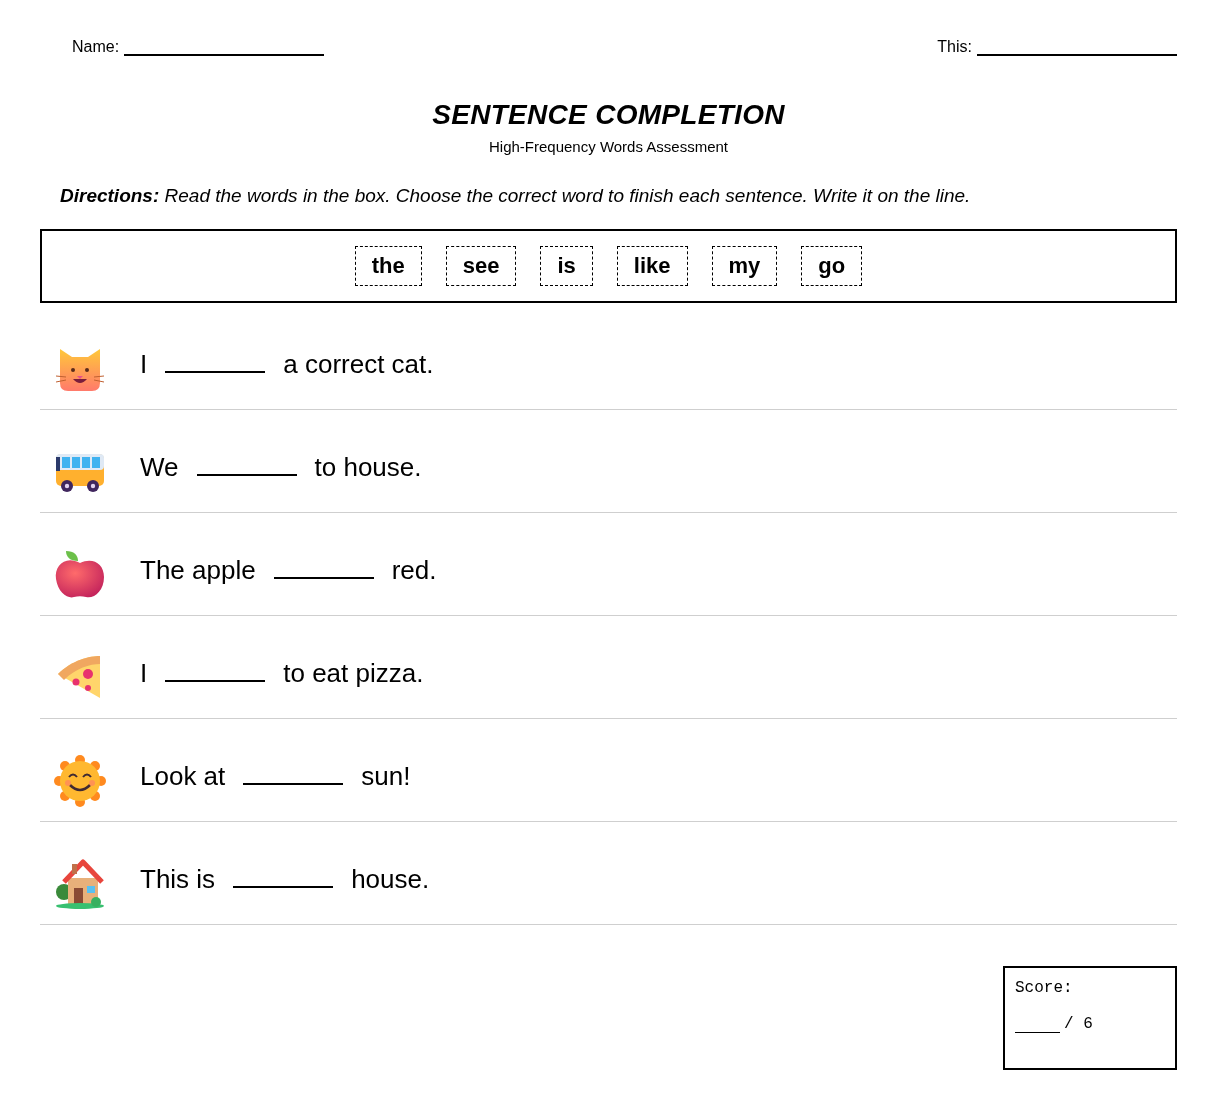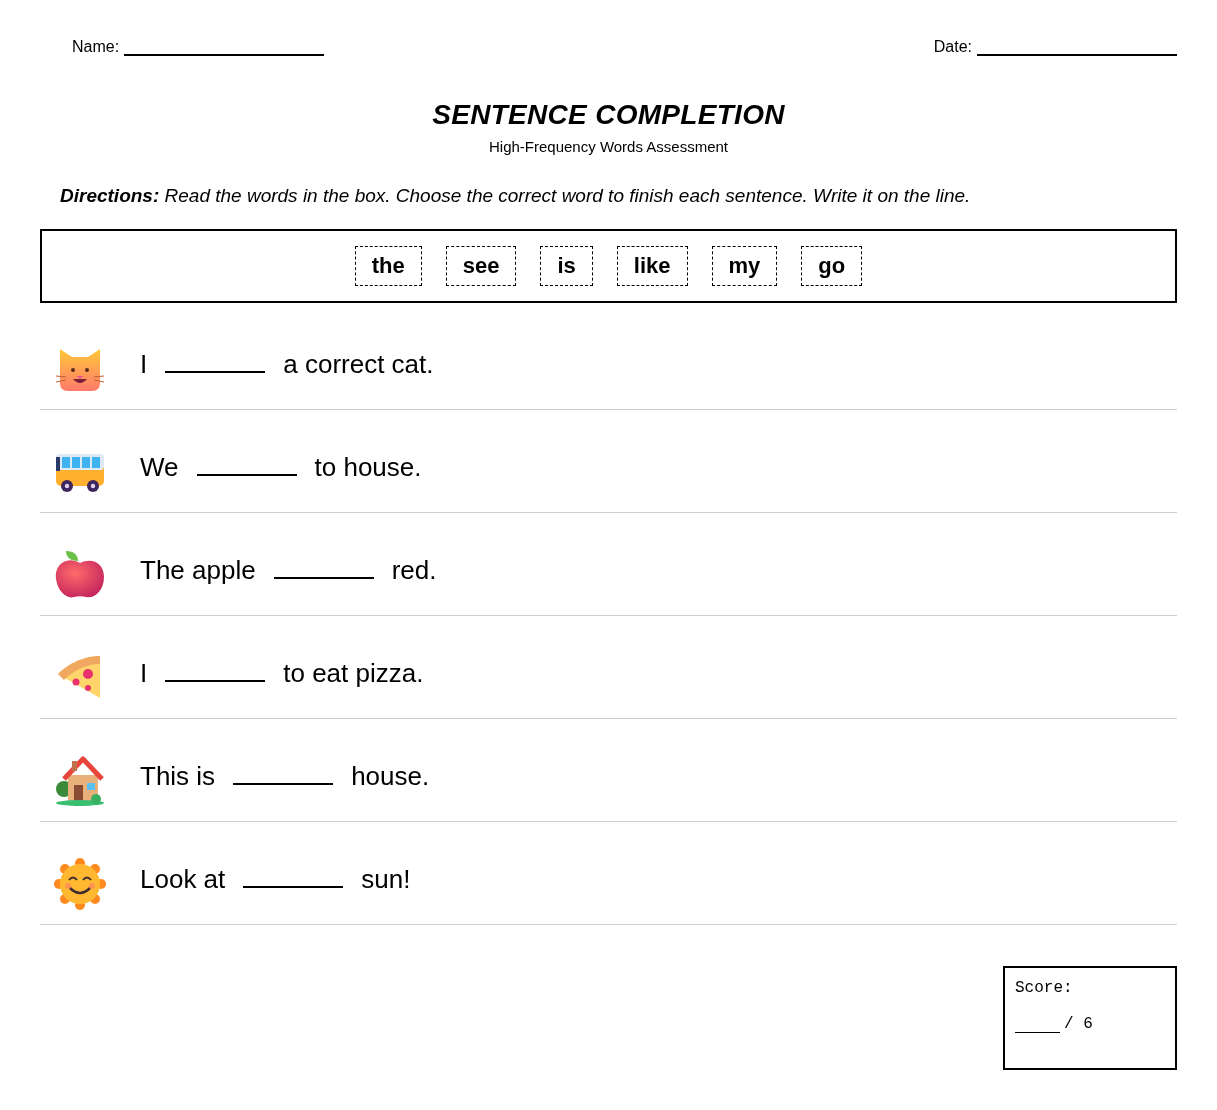--- a/index.html
+++ b/index.html
@@ -51,21 +51,21 @@
 <body>
 
 <div class="page">
 
   <div class="header-row">
     <div class="name-field">
       <span>Name:</span>
       <span class="field-line"></span>
     </div>
     <div class="date-field">
-      <span>Date:</span>
+      <span>This:</span>
       <span class="field-line"></span>
     </div>
   </div>
 
   <div class="title">SENTENCE COMPLETION</div>
   <div class="subtitle">High-Frequency Words Assessment</div>
 
   <div class="directions">
     <b>Directions:</b><span> Read the words in the box. Choose the correct word to finish each sentence. Write it on the line.</span>
   </div>
@@ -139,36 +139,20 @@
     <div class="item">
       <svg class="item-icon" viewBox="0 0 52 52">
         <path d="M4 22 C18 8 36 4 46 4 L46 46 Z" fill="#ffd56b"></path>
         <path d="M4 22 C18 8 36 4 46 4 L46 12 C36 12 22 16 10 28 Z" fill="#f0a760"></path>
         <circle cx="34" cy="22" r="5" fill="#e8326e"></circle>
         <circle cx="22" cy="30" r="3.5" fill="#e8326e"></circle>
         <circle cx="34" cy="36" r="3" fill="#e8326e"></circle>
       </svg>
       <div class="sentence">
         <span>I</span><span class="blank"></span><span>to eat pizza.</span>
-      </div>
-    </div>
-
-    <div class="item">
-      <svg class="item-icon" viewBox="0 0 52 52">
-        <circle cx="10" cy="34" r="8" fill="#3a8a3a"></circle>
-        <rect x="14" y="20" width="30" height="28" fill="#e8b07a"></rect>
-        <path d="M10 24 L29 4 L48 24" stroke="#e8453c" stroke-width="5" fill="none" stroke-linejoin="round"></path>
-        <rect x="18" y="6" width="5" height="10" fill="#c0704a"></rect>
-        <rect x="20" y="30" width="9" height="18" fill="#8a4a34"></rect>
-        <rect x="33" y="28" width="8" height="7" fill="#5ac0f0"></rect>
-        <ellipse cx="26" cy="48" rx="24" ry="3" fill="#38c070"></ellipse>
-        <circle cx="42" cy="44" r="5" fill="#38b060"></circle>
-      </svg>
-      <div class="sentence">
-        <span>This is</span><span class="blank"></span><span>house.</span>
       </div>
     </div>
 
     <div class="item">
       <svg class="item-icon" viewBox="0 0 52 52">
         <g fill="#ff8a1f">
           <circle cx="26" cy="5" r="5"></circle>
             <circle cx="26" cy="47" r="5"></circle>
             <circle cx="5" cy="26" r="5"></circle>
             <circle cx="47" cy="26" r="5"></circle>
@@ -181,20 +165,36 @@
         <path d="M15 22 Q19 17 23 22 M29 22 Q33 17 37 22" stroke="#402a32" stroke-width="2" fill="none"></path>
         <path d="M16 30 Q26 40 36 30" stroke="#402a32" stroke-width="2.5" fill="none"></path>
         <circle cx="14" cy="28" r="3" fill="#ff7a6b" opacity="0.6"></circle>
           <circle cx="38" cy="28" r="3" fill="#ff7a6b" opacity="0.6"></circle>
       </svg>
       <div class="sentence">
         <span>Look at</span><span class="blank"></span><span>sun!</span>
       </div>
     </div>
 
+    <div class="item">
+      <svg class="item-icon" viewBox="0 0 52 52">
+        <circle cx="10" cy="34" r="8" fill="#3a8a3a"></circle>
+        <rect x="14" y="20" width="30" height="28" fill="#e8b07a"></rect>
+        <path d="M10 24 L29 4 L48 24" stroke="#e8453c" stroke-width="5" fill="none" stroke-linejoin="round"></path>
+        <rect x="18" y="6" width="5" height="10" fill="#c0704a"></rect>
+        <rect x="20" y="30" width="9" height="18" fill="#8a4a34"></rect>
+        <rect x="33" y="28" width="8" height="7" fill="#5ac0f0"></rect>
+        <ellipse cx="26" cy="48" rx="24" ry="3" fill="#38c070"></ellipse>
+        <circle cx="42" cy="44" r="5" fill="#38b060"></circle>
+      </svg>
+      <div class="sentence">
+        <span>This is</span><span class="blank"></span><span>house.</span>
+      </div>
+    </div>
+
   </div>
 
   <div class="score-box">
     <div class="score-label">Score:</div>
     <div class="score-line">
       <span class="score-blank"></span>
       <span>/ 6</span>
     </div>
   </div>
 

